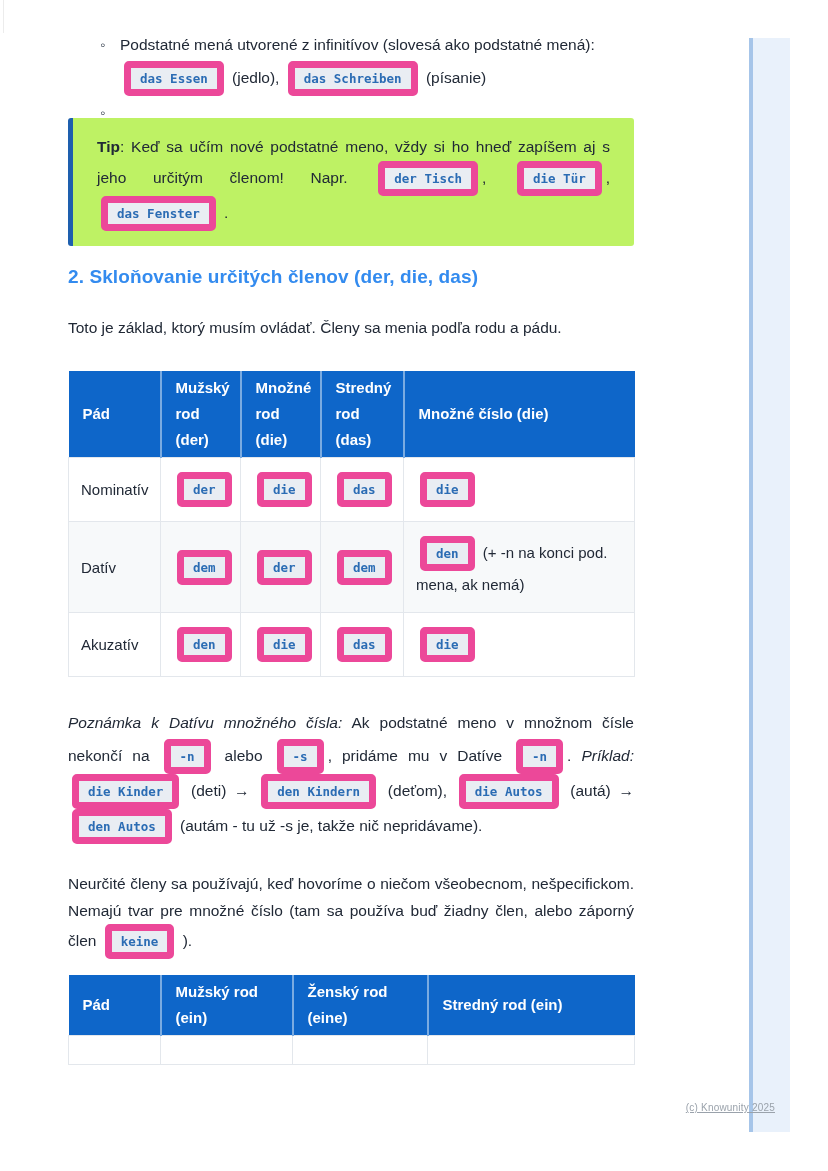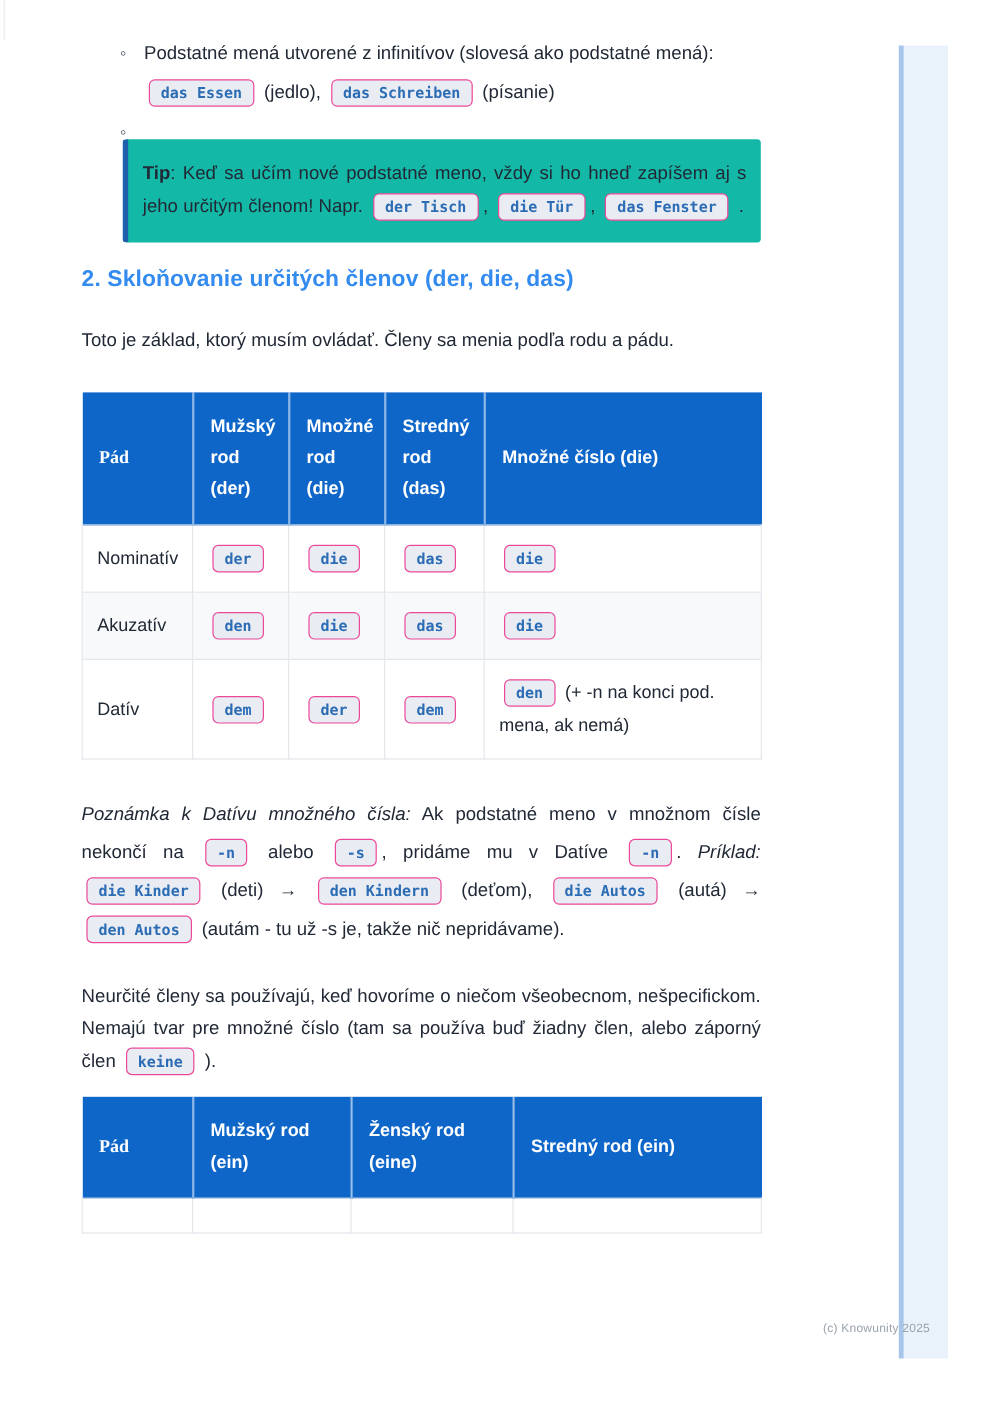--- a/index.html
+++ b/index.html
@@ -15,69 +15,69 @@
   
   .doc-list { list-style:none; margin:0; padding:0 0 0 52px; font-size:15.5px; line-height:33px; }
   .doc-list li { position:relative; }
   .bullet { position:absolute; left:-20px; top:0; color:#3a4452; font-size:15px; }
 
   
   .chip {
     display:inline-block; font-family:"DejaVu Sans Mono", monospace;
     font-size:12.5px; font-weight:bold; line-height:17px;
     color:var(--chip-text, #2b6cb4); background:var(--chip-bg, #e9edf3);
-    border:1px solid #ec4899; border-radius:5px; padding:2px 9px; margin:0 4px;
+    border:7px solid #ec4899; border-radius:5px; padding:2px 9px; margin:0 4px;
     white-space:nowrap; vertical-align:baseline;
   }
 
   
   .tip-box {
-    margin-top:22px; background:#14b8a6;
+    margin-top:22px; background:#bef264;
     border-left:5px solid var(--tip-border, #1e5fae);
-    border-radius:3px; padding:15px 12px;
-    font-size:15.5px; line-height:28px; text-align:justify;margin-left:34px;
+    border-radius:3px; padding:15px 24px;
+    font-size:15.5px; line-height:28px; text-align:justify;
   }
   .tip-box p { margin:0; }
 
   
   h2.section-heading {
     margin:20px 0 0; font-size:19px; font-weight:bold;
     color:var(--heading-accent, #338bef); letter-spacing:0.1px;
   }
   .intro { margin:26px 0 0; font-size:15.5px; line-height:27px; }
   .note { margin:30px 0 0; font-size:15.5px; line-height:32px; }
   .justify { text-align:justify; }
   em { font-style:italic; }
 
   
   table.grammar-table { border-collapse:collapse; table-layout:fixed; width:566px; margin-top:30px; }
   table.grammar-table.second { margin-top:16px; }
   .grammar-table th {
     background:var(--table-header-bg, #0e66c9); color:#ffffff;
     font-size:15px; font-weight:bold; text-align:left; vertical-align:middle;
-    padding:16px 14px; line-height:26px;
+    padding:4px 14px; line-height:26px;
     border-left:2px solid rgba(255,255,255,0.45);
   }
-  .grammar-table th:first-child { border-left:none;font-family:Liberation Serif, serif; }
+  .grammar-table th:first-child { border-left:none; }
   .grammar-table td {
     border:1px solid #e3e7ec; background-clip:padding-box;
     font-size:15px; line-height:27px; vertical-align:middle;
     padding:14px 10px 14px 12px;
   }
   .grammar-table tbody tr:nth-child(even) { background:#f7f9fa; }
 
   
   .scroll-strip {
     position:absolute; left:749px; top:38px; width:37px; height:1094px;
     background:#e9f1fb; border-left:4px solid #a6c5e9;
   }
 
   .watermark {
     position:absolute; right:53px; top:1102px; z-index:5;
-    font-size:10px; color:#9aa2ab; letter-spacing:0.2px;
+    font-size:10px; color:#9aa2ab; letter-spacing:0.2px;text-decoration:underline;
   }
 </style>
 </head>
 <body>
 
 <div class="page-clip">
   <div class="page-edge"></div>
 
   <div class="content">
 
@@ -117,32 +117,32 @@
         </thead>
         <tbody>
           <tr>
             <td>Nominatív</td>
             <td><code class="chip">der</code></td>
             <td><code class="chip">die</code></td>
             <td><code class="chip">das</code></td>
             <td><code class="chip">die</code></td>
           </tr>
           <tr>
+            <td>Datív</td>
+            <td><code class="chip">dem</code></td>
+            <td><code class="chip">der</code></td>
+            <td><code class="chip">dem</code></td>
+            <td><code class="chip">den</code><span> (+ -n na konci pod. mena, ak nemá)</span></td>
+          </tr>
+          <tr>
             <td>Akuzatív</td>
             <td><code class="chip">den</code></td>
             <td><code class="chip">die</code></td>
             <td><code class="chip">das</code></td>
             <td><code class="chip">die</code></td>
-          </tr>
-          <tr>
-            <td>Datív</td>
-            <td><code class="chip">dem</code></td>
-            <td><code class="chip">der</code></td>
-            <td><code class="chip">dem</code></td>
-            <td><code class="chip">den</code><span> (+ -n na konci pod. mena, ak nemá)</span></td>
           </tr>
         </tbody>
       </table>
 
     <p class="note justify"><em>Poznámka k Datívu množného čísla:</em><span> Ak podstatné meno v množnom čísle nekončí na </span><code class="chip">-n</code><span> alebo </span><code class="chip">-s</code><span>, pridáme mu v Datíve </span><code class="chip">-n</code><span>. </span><em>Príklad:</em><span> </span><code class="chip">die Kinder</code><span> (deti) → </span><code class="chip">den Kindern</code><span> (deťom), </span><code class="chip">die Autos</code><span> (autá) → </span><code class="chip">den Autos</code><span> (autám - tu už -s je, takže nič nepridávame).</span></p>
 
     <p class="intro justify"><span>Neurčité členy sa používajú, keď hovoríme o niečom všeobecnom, nešpecifickom. Nemajú tvar pre množné číslo (tam sa používa buď žiadny člen, alebo záporný člen </span><code class="chip">keine</code><span> ).</span></p>
 
     <table class="grammar-table second">
         <colgroup>

